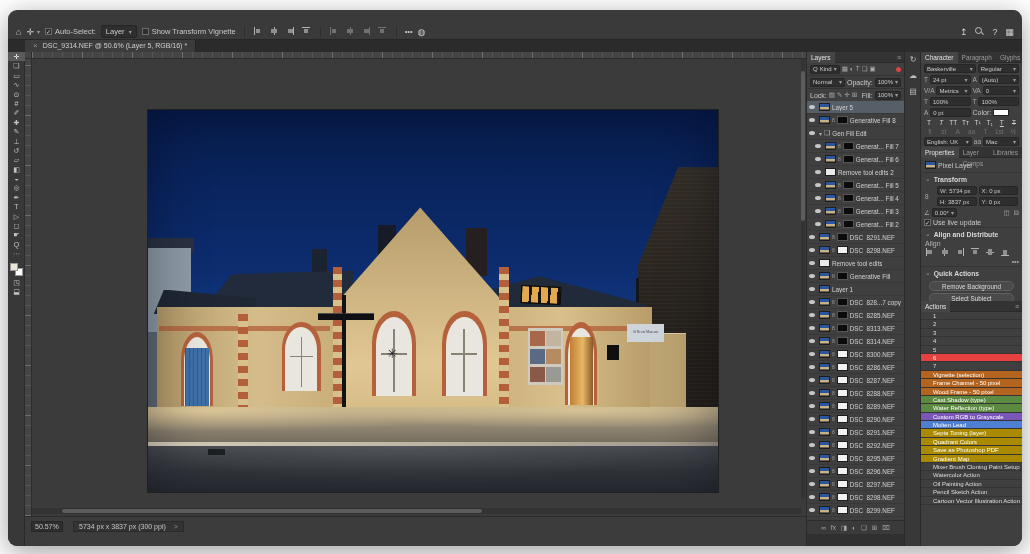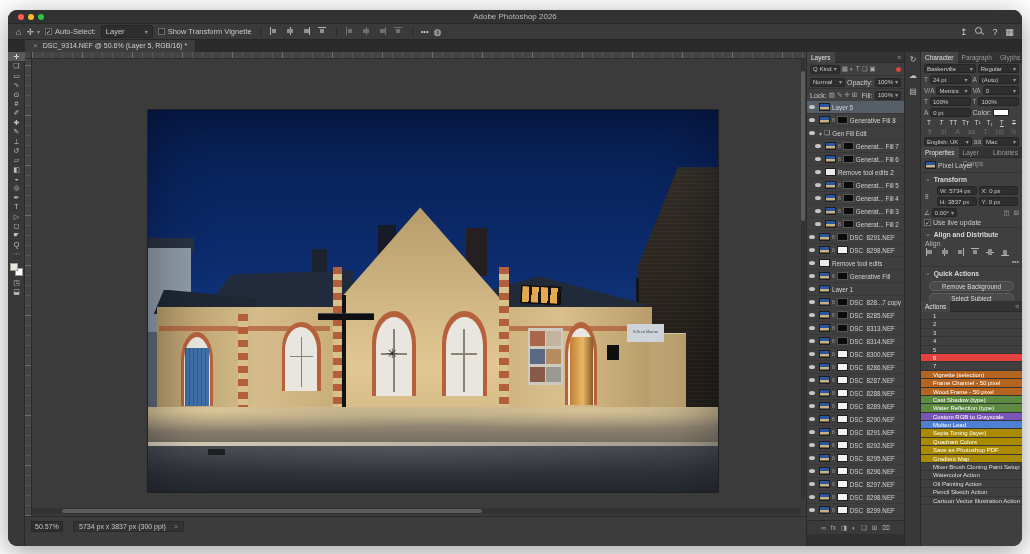--- a/index.html
+++ b/index.html
@@ -13,21 +13,21 @@
   .tl.r{left:10px;background:#ff5f57}.tl.y{left:20px;background:#febc2e}.tl.g{left:30px;background:#28c840}
   .title{position:absolute;left:0;right:0;top:0;height:14px;line-height:14px;text-align:center;font-size:8px;color:#b9b9b9;}
   
   .options{position:absolute;left:0;top:14px;width:100%;height:16px;background:#3a3a3a;border-bottom:1px solid #262626;
     display:flex;align-items:center;gap:5px;padding:0 8px;font-size:7.5px;color:#c9c9c9;}
   .og{display:flex;align-items:center;gap:3px;}
   .oicon{font-size:9px;color:#cfcfcf;}
   .caret{font-size:6px;color:#9a9a9a;}
   .cb{width:7px;height:7px;border:1px solid #6b6b6b;background:#2e2e2e;display:inline-block;
     font-size:6px;line-height:6px;color:#ddd;text-align:center;}
-  .dd{background:#2e2e2e;border:1px solid #252525;border-radius:2px;padding:1px 4px;display:flex;gap:20px;align-items:center;}
+  .dd{background:#2e2e2e;border:1px solid #252525;border-radius:2px;padding:1px 4px;display:flex;gap:4px;align-items:center;}
   .vsep{width:1px;height:10px;background:#2b2b2b;margin:0 3px;}
   .ai{position:relative;display:inline-block;width:8px;height:8px;margin:0 1.5px;}
   .ai::before{content:"";position:absolute;top:0;bottom:0;width:1px;background:#b3b3b3;left:0;}
   .ai::after{content:"";position:absolute;top:2px;height:4px;left:1.5px;width:4.5px;background:#8f8f8f;}
   .ai.c::before{left:3.5px}.ai.c::after{left:1px;width:6px}
   .ai.r::before{left:auto;right:0}.ai.r::after{left:auto;right:1.5px}
   .ai.v{transform:rotate(90deg)}
   .ai.dim::before,.ai.dim::after{background:#707070}
   .opt-right{margin-left:auto;display:flex;align-items:center;gap:8px;}
   .mag{position:relative;width:9px;height:9px;display:inline-block;}
@@ -175,26 +175,20 @@
   .c-green{background:#5d8a41;color:#fff;}
   .c-purple{background:#7a56b8;color:#fff;}
   .c-blue{background:#4f7fd2;color:#fff;}
   .c-yellow{background:#a98a00;color:#fff;}
 </style>
 </head>
 <body>
 
 <div class="win">
 
-  <div class="titlebar">
-    <span class="tl r"></span>
-    <span class="tl y"></span>
-    <span class="tl g"></span>
-    <div class="title">Adobe Photoshop 2026</div>
-  </div>
 
   <div class="options">
     <span class="oicon">⌂</span>
     <span class="og">
       <span class="oicon">✛</span>
       <span class="caret">▾</span>
     </span>
     <span class="og">
       <span class="cb">✓</span>
       <span>Auto-Select:</span>

